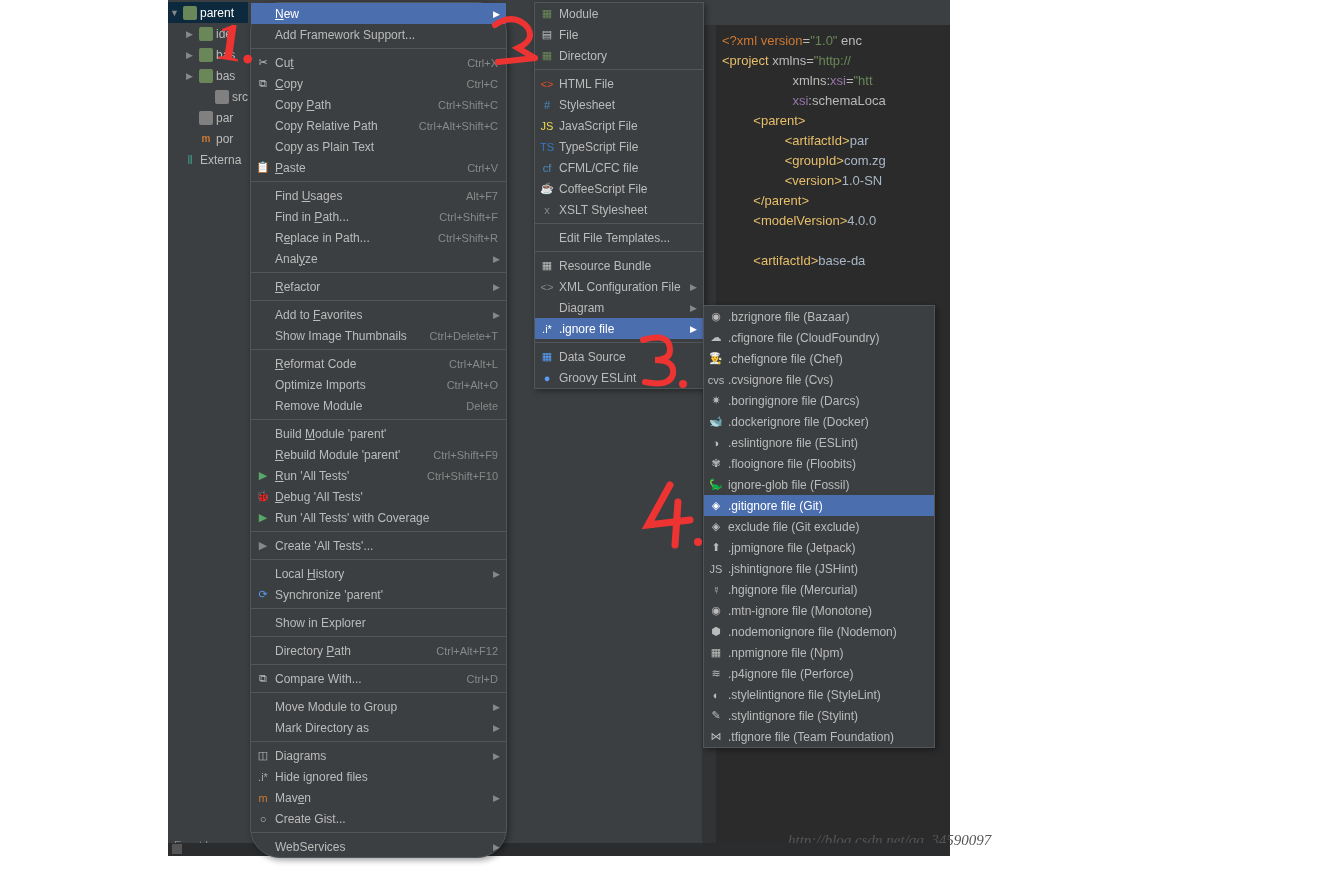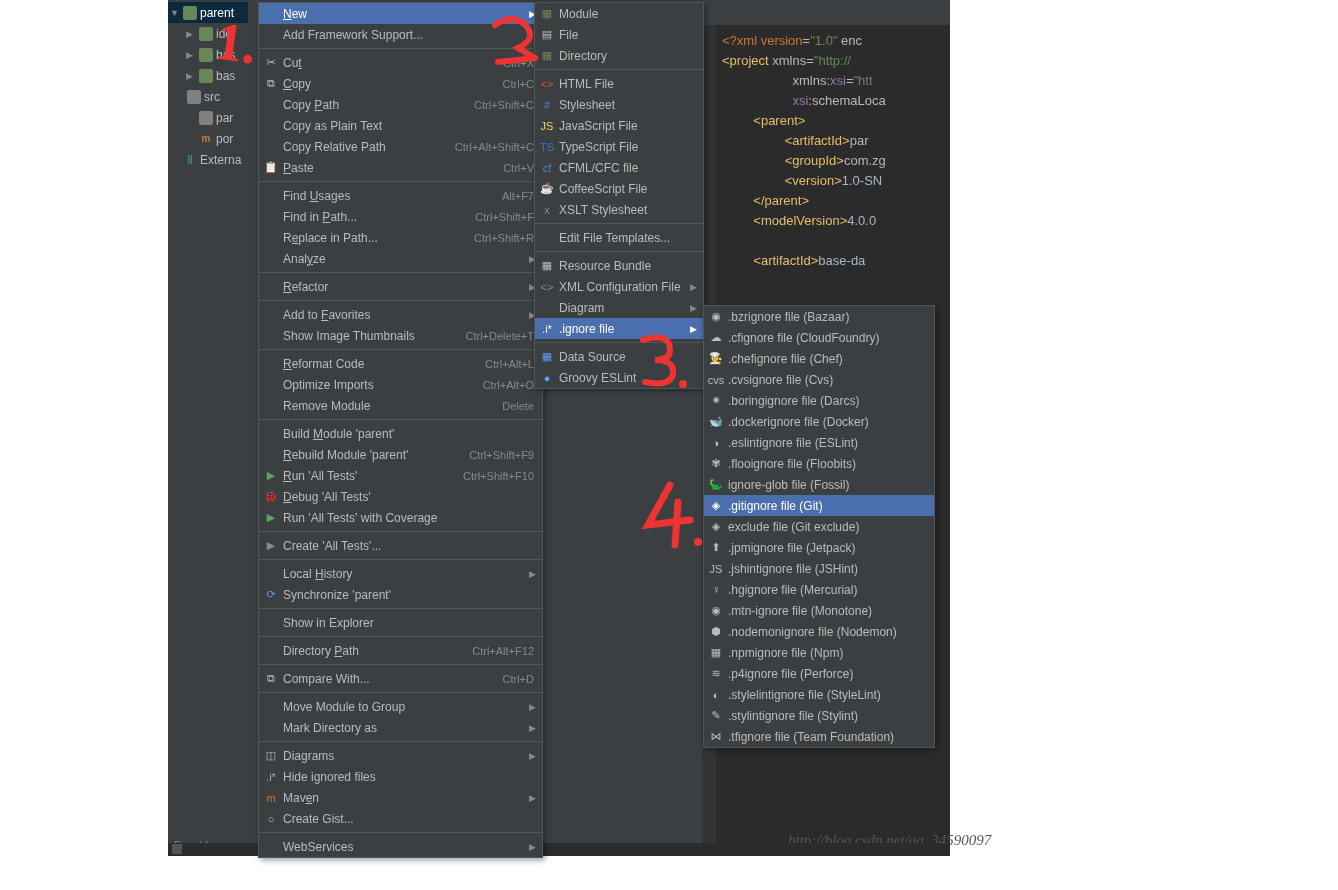--- a/index.html
+++ b/index.html
@@ -24,21 +24,21 @@
 .menu { position:absolute; background:#3c3f41; border:1px solid #515658; box-shadow:2px 2px 6px rgba(0,0,0,.4); font-size:12px; color:#bbbbbb; }
 .menu-item { display:flex; align-items:center; height:21px; padding:0 8px 0 24px; position:relative; cursor:default; }
 .menu-item.hi { background:#4b6eaf; color:#fff; }
 .menu-item .ic { position:absolute; left:4px; width:16px; height:16px; display:flex; align-items:center; justify-content:center; font-size:11px; }
 .menu-item .lbl { flex:1; white-space:nowrap; }
 .menu-item .sc { color:#888; font-size:11px; margin-left:20px; }
 .menu-item .sub { position:absolute; right:6px; font-size:9px; color:#888; }
 .menu-item.hi .sub { color:#fff; }
 .menu-sep { height:1px; background:#515658; margin:3px 0; }
 
-#menu1 { left:258px; top:2px; width:285px; }
+#menu1 { left:250px; top:2px; width:257px;border-radius:30px; }
 #menu2 { left:534px; top:2px; width:170px; }
 #menu3 { left:703px; top:305px; width:232px; }
 
 .ul { text-decoration:underline; }
 
 
 .xml-pi   { color:#cc7832; }
 .xml-tag  { color:#e8bf6a; }
 .xml-attr { color:#bababa; }
 .xml-ns   { color:#9876aa; }
@@ -66,21 +66,21 @@
         <div class="tree-row" style="padding-left: 18px;">
           <span class="tree-arrow">▶</span>
           <span class="tree-icon folder-ic"></span>
           <span>bas</span>
         </div>
         <div class="tree-row" style="padding-left: 18px;">
           <span class="tree-arrow">▶</span>
           <span class="tree-icon folder-ic"></span>
           <span>bas</span>
         </div>
-        <div class="tree-row" style="padding-left: 6px;">
+        <div class="tree-row" style="padding-left: 34px;">
           <span class="tree-arrow"></span>
           <span class="tree-icon folder-ic2"></span>
           <span>src</span>
         </div>
         <div class="tree-row" style="padding-left: 18px;">
           <span class="tree-arrow"></span>
           <span class="tree-icon folder-ic2"></span>
           <span>par</span>
         </div>
         <div class="tree-row" style="padding-left: 18px;">
@@ -136,25 +136,25 @@
     <div class="menu-item">
       <span class="ic">⧉</span>
       <span class="lbl"><span class="ul">C</span>opy</span>
       <span class="sc">Ctrl+C</span>
     </div>
     <div class="menu-item">
       <span class="lbl">Copy <span class="ul">P</span>ath</span>
       <span class="sc">Ctrl+Shift+C</span>
     </div>
     <div class="menu-item">
-      <span class="lbl">Copy as Plain Text</span>
-    </div>
-    <div class="menu-item">
       <span class="lbl">Copy Relative Path</span>
       <span class="sc">Ctrl+Alt+Shift+C</span>
+    </div>
+    <div class="menu-item">
+      <span class="lbl">Copy as Plain Text</span>
     </div>
     <div class="menu-item">
       <span class="ic">📋</span>
       <span class="lbl"><span class="ul">P</span>aste</span>
       <span class="sc">Ctrl+V</span>
     </div>
     <div class="menu-sep"></div>
     <div class="menu-item">
       <span class="lbl">Find <span class="ul">U</span>sages</span>
       <span class="sc">Alt+F7</span>

